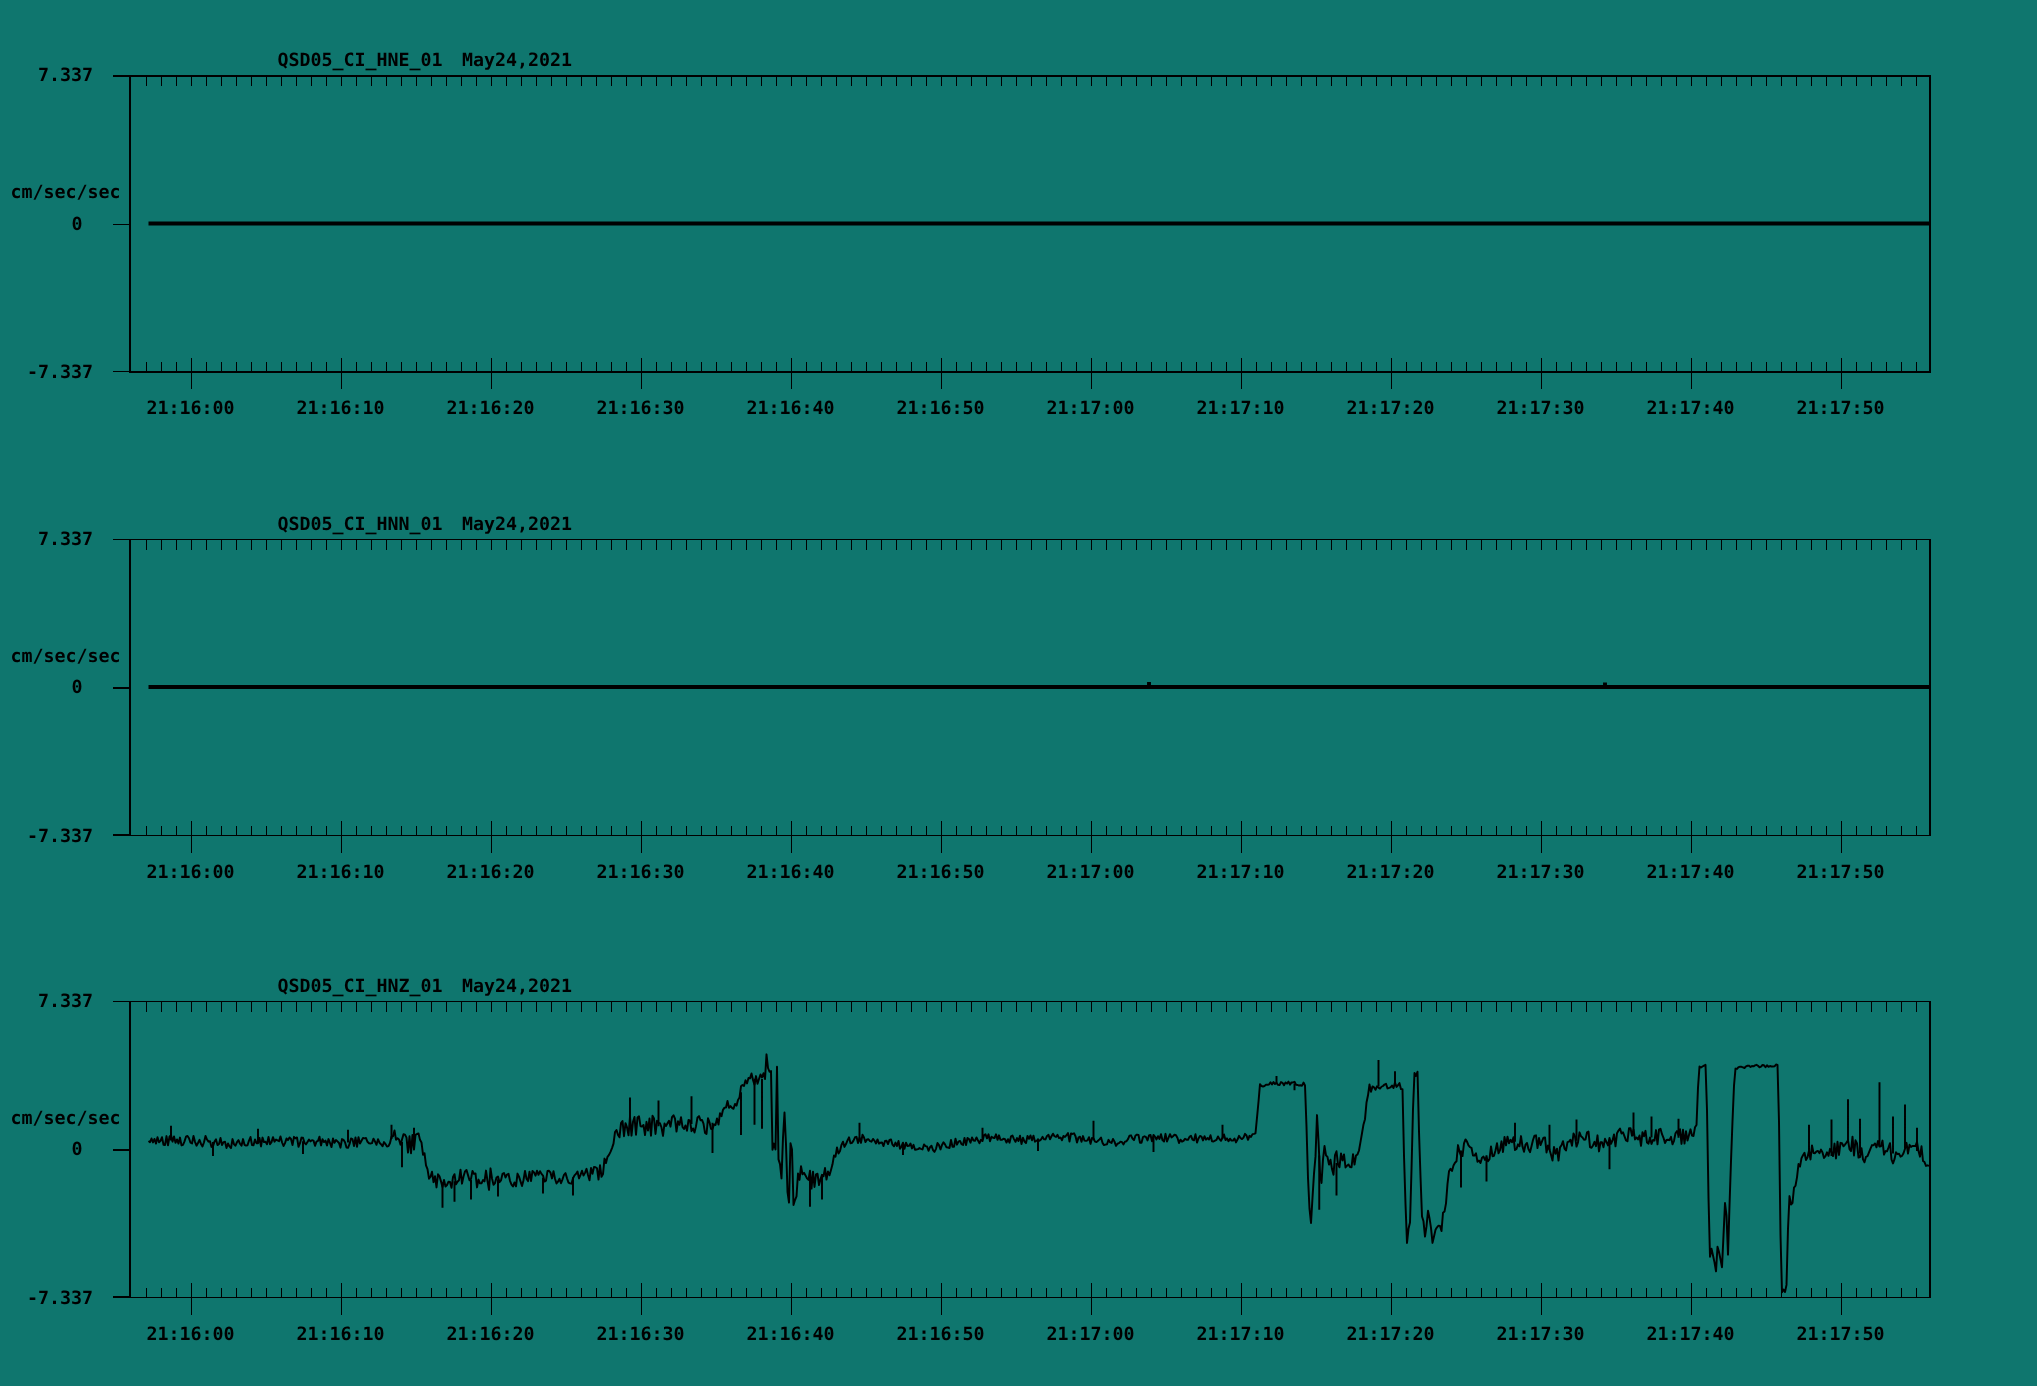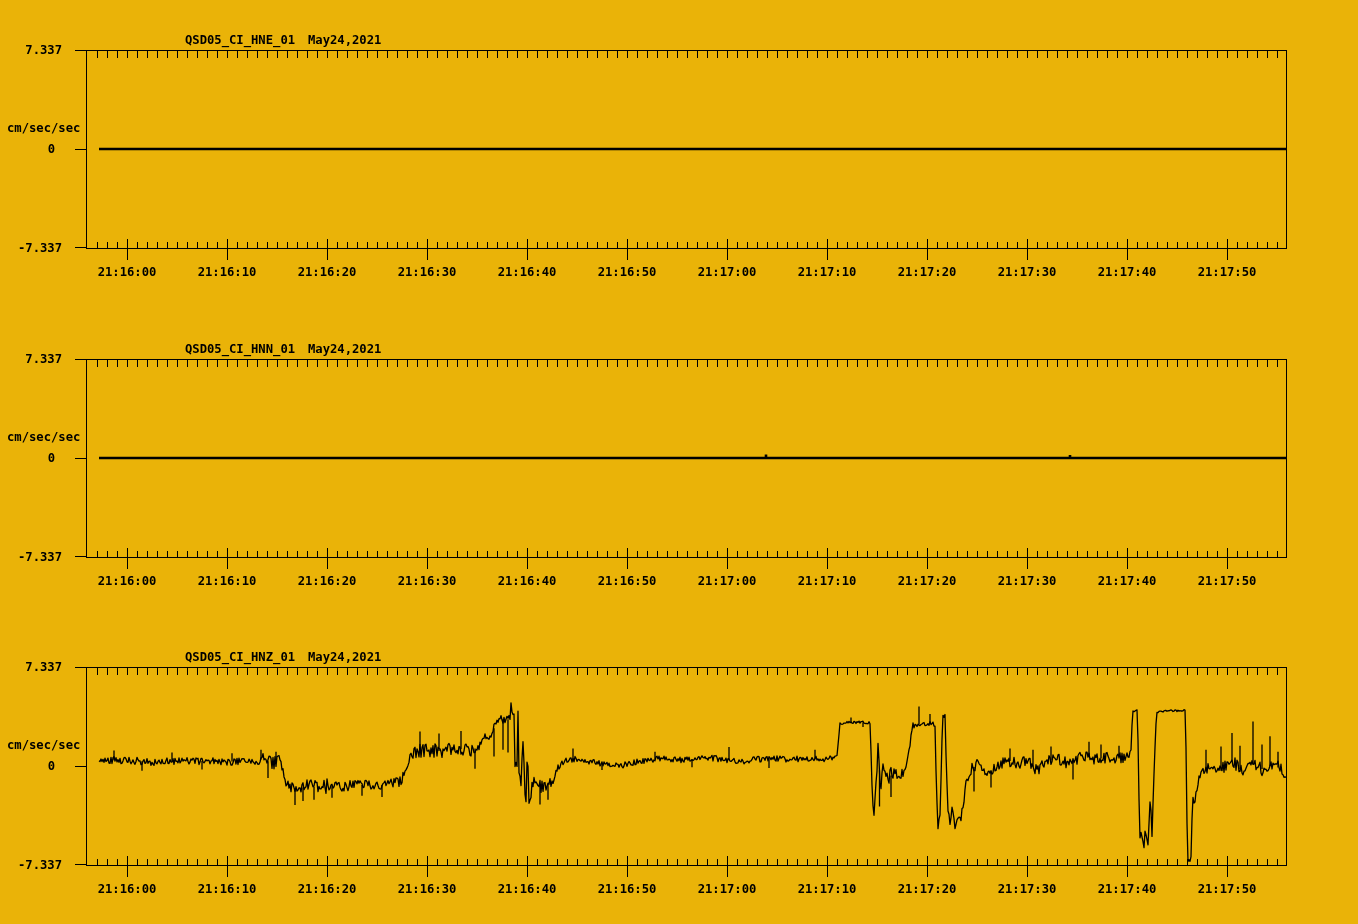--- a/index.html
+++ b/index.html
@@ -1,16 +1,16 @@
 <!DOCTYPE html>
 <html><head>
 <meta charset="utf-8">
 <style>
   html,body{margin:0;padding:0;background:#ffffff;}
-  .screen{position:relative;width:1358px;height:924px;background:#eab308;overflow:hidden;}
+  .screen{position:relative;width:1358px;height:924px;background:#0f766e;overflow:hidden;}
   svg{display:block;}
   text{font-family:"DejaVu Sans Mono","Liberation Mono",monospace;font-weight:bold;fill:#000000;}
 </style>
 </head>
 <body>
 
 <div class="screen">
   <svg id="plot" width="1358" height="924" viewBox="0 0 1358 924">
       <g>
         <rect x="86.5" y="50.5" width="1200" height="197.5" fill="none" stroke="#000" stroke-width="1" shape-rendering="crispEdges"></rect>

